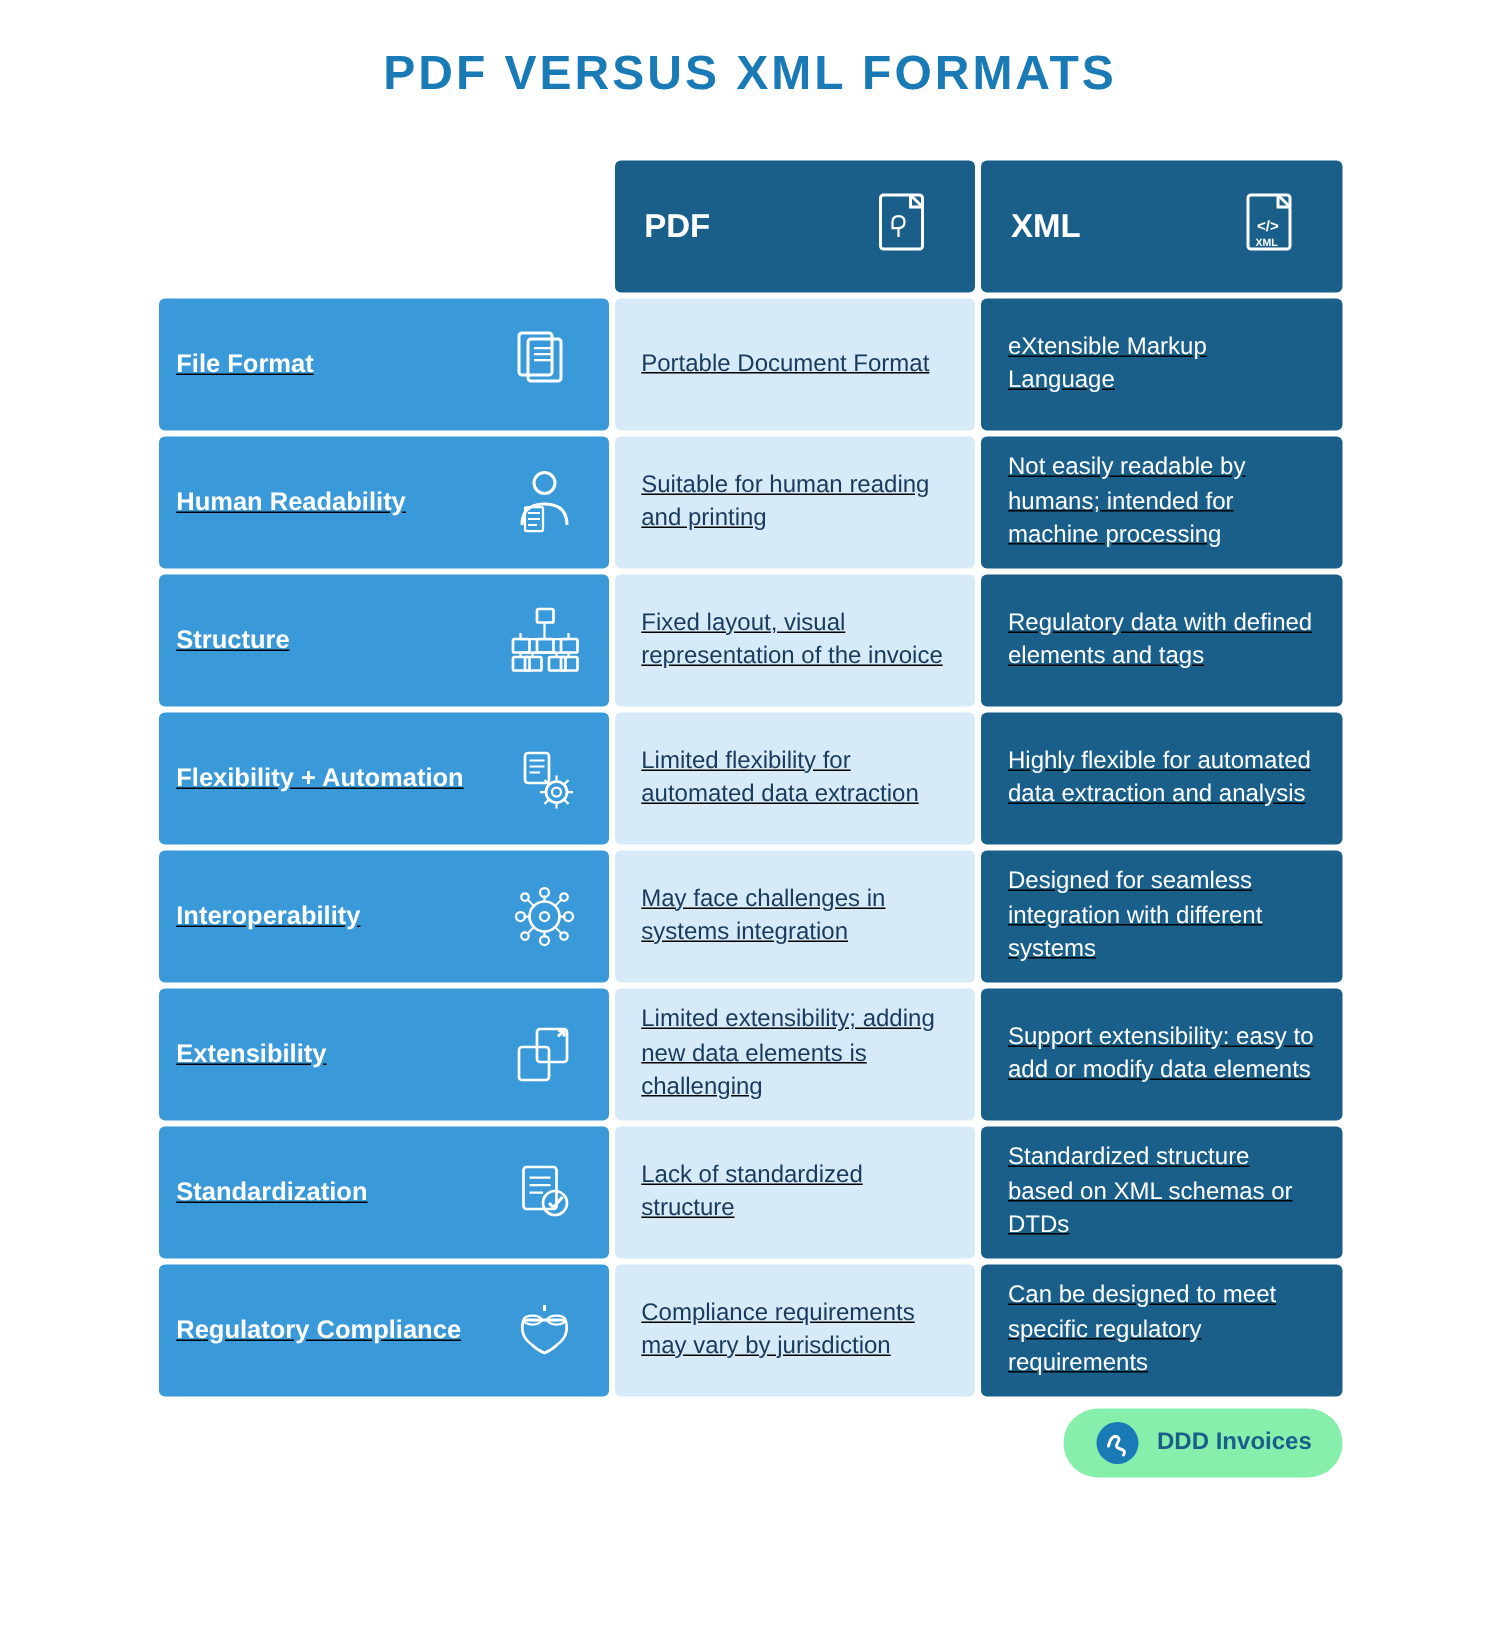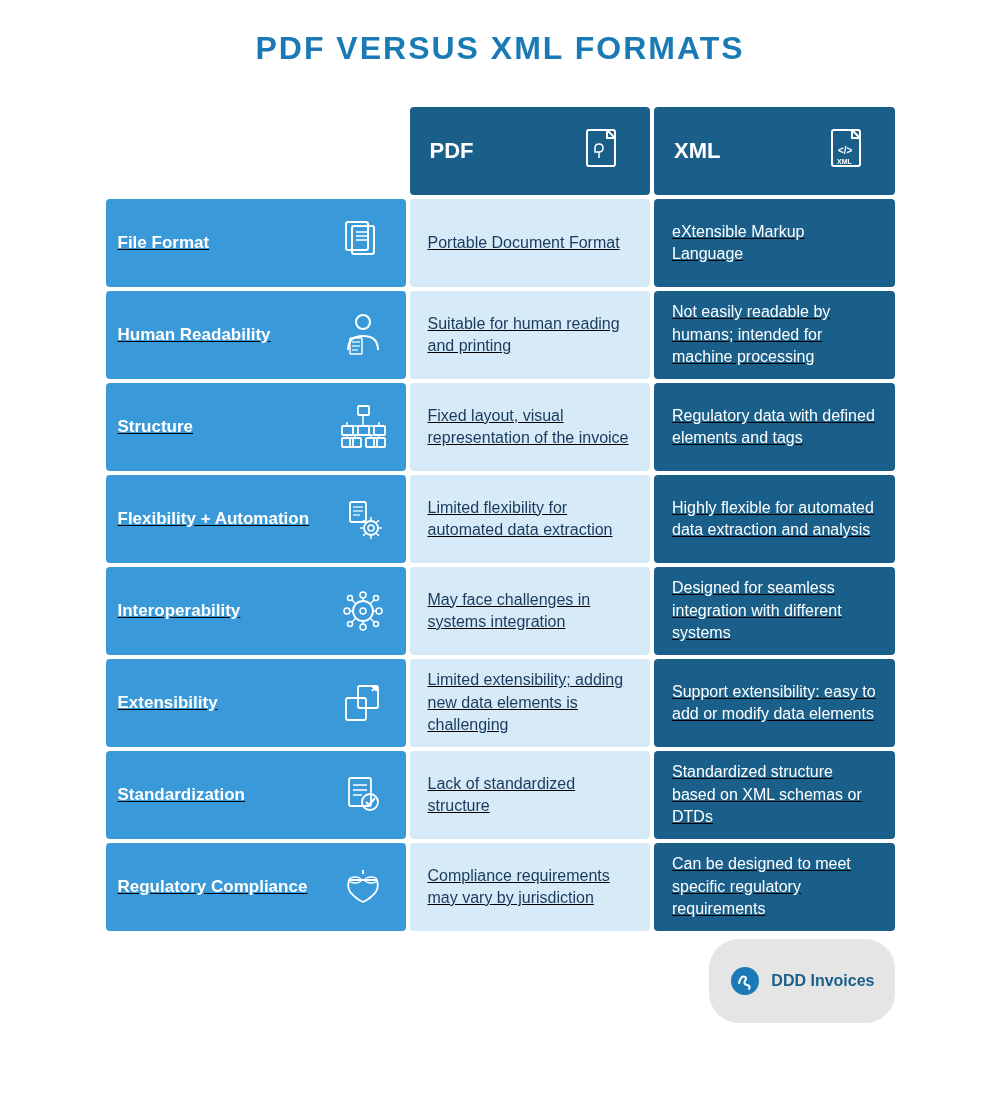--- a/index.html
+++ b/index.html
@@ -111,26 +111,26 @@
     }
 
     .footer-row {
       display: flex;
       justify-content: flex-end;
       align-items: center;
       margin-top: 8px;
     }
 
     .footer-brand {
-      background: #e5e5e5;
+      background: #86efac;
       border-radius: 30px;
       display: flex;
       align-items: center;
       gap: 10px;
-      padding: 26px 20px;
+      padding: 7px 20px;
       color: #1a5f8a;
       font-weight: 700;
       font-size: 16px;
     }
 
     .brand-icon {
       width: 32px;
       height: 32px;
     }
 

